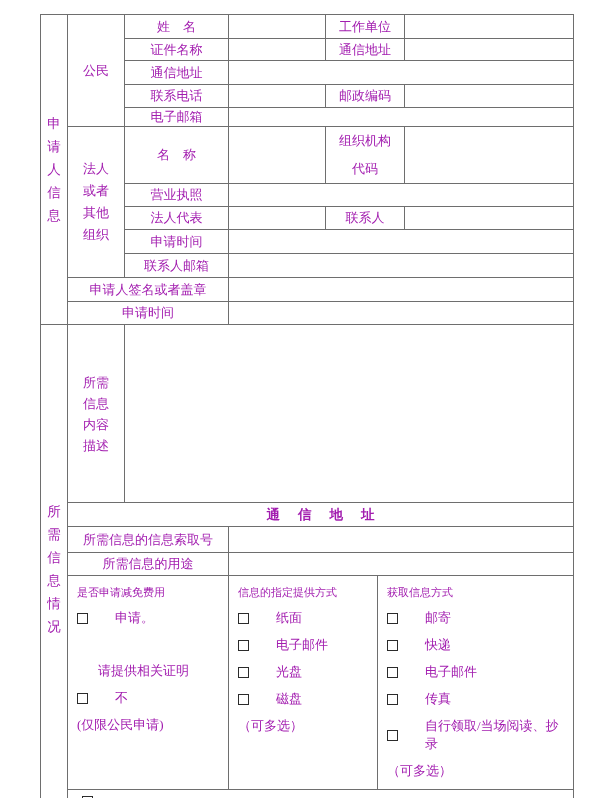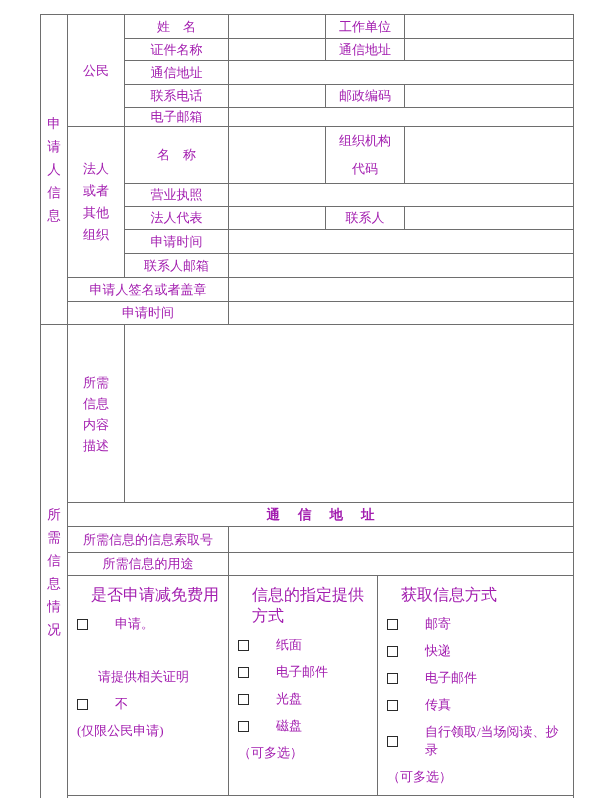--- a/index.html
+++ b/index.html
@@ -34,21 +34,21 @@
   td.orgcode { line-height: 28px; }
   td.optional-header { font-weight: bold; font-size: 13.5px; }
   td.optional-header span { letter-spacing: 18px; padding-left: 18px; }
   
   td.panel {
     vertical-align: top;
     text-align: left;
     padding: 9px 6px 9px 9px;
   }
   .panel-inner { display: flex; flex-direction: column; height: 100%; gap: 9px; }
-  .panel-header { font-size: 16px; margin-left: 14px; }
+  .panel-header { font-size: 11px; }
   .opt { display: flex; align-items: center; gap: 27px; font-size: 13px; }
   .opt-sub { padding-left: 21px; margin-top: 26px; }
   .cb {
     width: 11px; height: 11px; flex: 0 0 11px;
     border: 1px solid #2b2b2b; background: #fff; display: inline-block;
   }
   .panel-note { margin-top: auto; font-size: 13px; }
   td.fallback-row { text-align: left; padding-left: 14px; }
   .fallback-inner { display: flex; align-items: center; gap: 11px; font-size: 13px; }
 </style>

